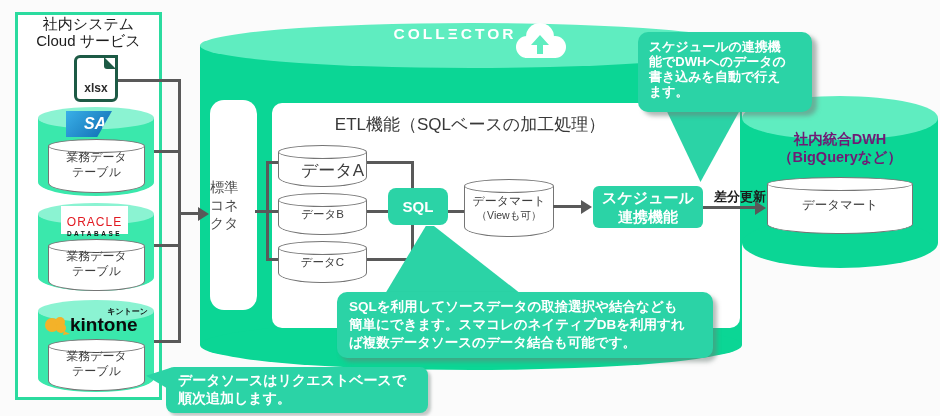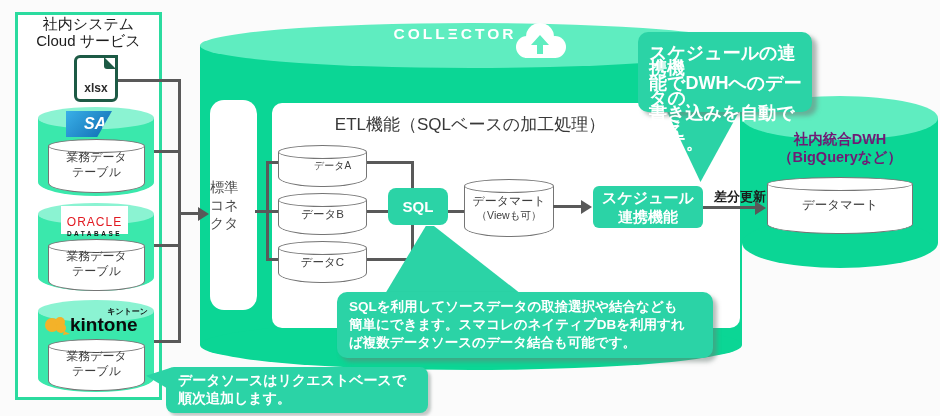--- a/index.html
+++ b/index.html
@@ -60,21 +60,21 @@
   .connector { position:absolute; left:210px; top:100px; width:47px; height:210px; background:#fff; border-radius:14px; z-index:2; display:flex; align-items:center; justify-content:flex-start; text-align:center; font-size:14px; line-height:18px; color:#4a4a4a; }
   .etl-box { position:absolute; left:272px; top:103px; width:468px; height:225px; background:#fff; border-radius:10px; z-index:2; }
   .etl-title { position:absolute; left:300px; top:113px; width:340px; text-align:center; font-size:17px; color:#383838; z-index:3; }
 
   .sql-box { position:absolute; left:388px; top:188px; width:60px; height:37px; border-radius:8px; z-index:4; display:flex; align-items:center; justify-content:center; font-size:15px; }
   .sched-box { position:absolute; left:593px; top:186px; width:110px; height:42px; border-radius:6px; z-index:4; display:flex; flex-direction:column; align-items:center; justify-content:center; font-size:15px; line-height:19px; }
 
   .dwh-title { position:absolute; left:742px; top:130px; width:196px; text-align:center; color:#701a75; font-weight:bold; font-size:14.5px; line-height:18px; z-index:2; }
   .diff-lbl { position:absolute; left:704px; top:188px; width:62px; text-align:right; font-size:13px; font-weight:bold; color:#1b1b1b; z-index:5; }
 
-  .callout .txt { padding:14px 0 0 11px; font-size:18px; line-height:15px; }
+  .callout .txt { padding:7px 0 0 11px; font-size:13px; line-height:15px; }
   .callout.sqlnote .txt { padding:6px 0 0 12px; font-size:13.5px; line-height:18px; }
   .callout.dsnote .txt { padding:5px 0 0 12px; font-size:14px; line-height:17.5px; }
 </style>
 </head>
 <body>
 
 <div class="stage">
 
   <div class="big-body" style="left:200px;top:45px;width:542px;height:300px;"></div>
   <div class="big-bottom" style="left:200px;top:320px;width:542px;height:50px;"></div>
@@ -193,21 +193,21 @@
   <div class="hline" style="left:266px;top:161px;width:16px;"></div>
   <div class="hline" style="left:266px;top:258px;width:16px;"></div>
   <div class="hline" style="left:366px;top:161px;width:48px;"></div>
   <div class="hline" style="left:366px;top:258px;width:48px;"></div>
   <div class="vline" style="left:411px;top:161px;height:100px;"></div>
   <div class="hline" style="left:447px;top:210px;width:18px;"></div>
 
   <div class="wcyl" style="left:278px;top:145px;width:89px;height:42px;">
     <div class="wc-top"></div>
     <div class="wc-body"></div>
-    <div class="wc-text" style="top:14px;font-size:10px;padding-left:20px;">データA</div>
+    <div class="wc-text" style="top:14px;font-size:17px;padding-left:20px;">データA</div>
   </div>
   <div class="wcyl" style="left:278px;top:193px;width:89px;height:42px;">
     <div class="wc-top"></div>
     <div class="wc-body"></div>
     <div class="wc-text" style="top:14px;font-size:11.5px;">データB</div>
   </div>
   <div class="wcyl" style="left:278px;top:241px;width:89px;height:42px;">
     <div class="wc-top"></div>
     <div class="wc-body"></div>
     <div class="wc-text" style="top:14px;font-size:11.5px;">データC</div>

